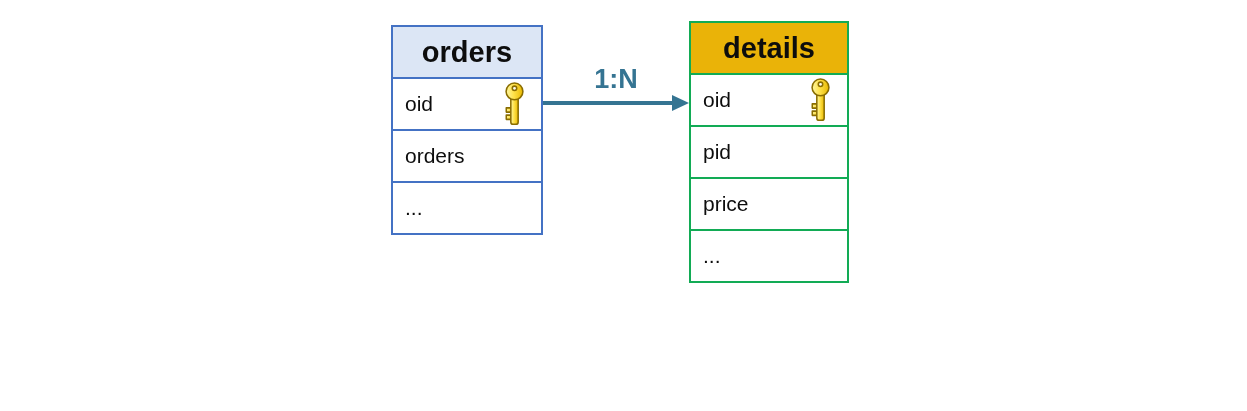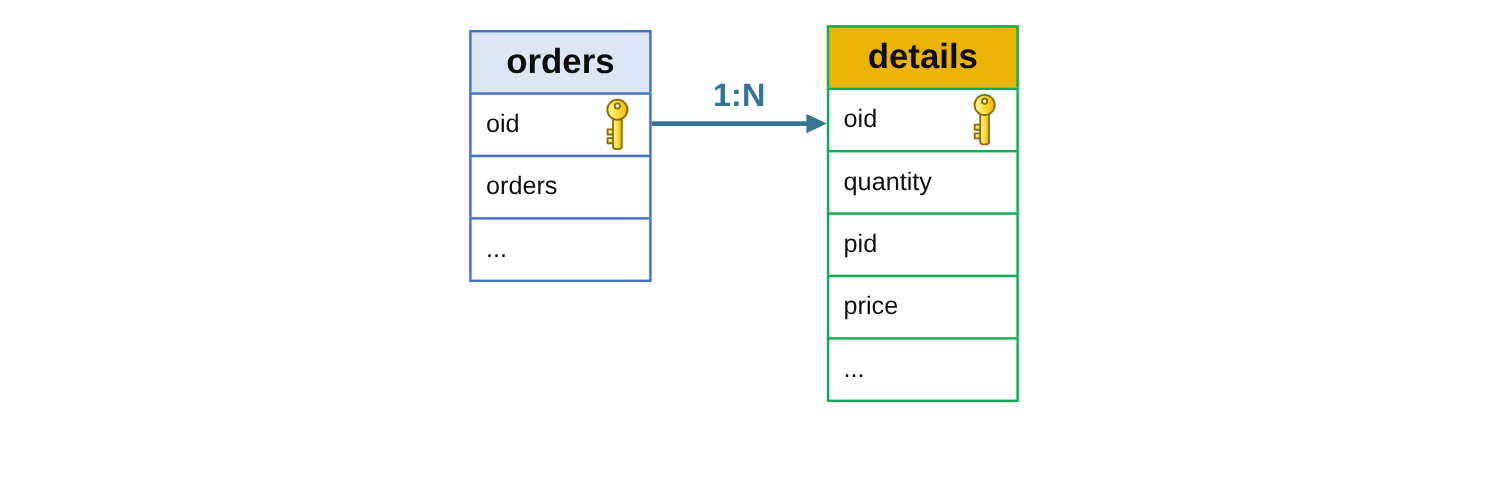--- a/index.html
+++ b/index.html
@@ -99,23 +99,20 @@
             <rect x="6.5" y="27" width="8" height="4.4" fill="url(#goldGrad)"></rect>
             <rect x="6.5" y="34.5" width="8" height="4.4" fill="url(#goldGrad)"></rect>
             <rect x="11.2" y="15" width="7.6" height="29" rx="2.5" fill="url(#goldGrad)"></rect>
             <circle cx="15" cy="10" r="8.7" fill="url(#goldGrad)"></circle>
             <circle cx="15" cy="6.8" r="2.3" fill="#FFFEF0"></circle>
           </g>
         </svg>
       </span>
     </div>
     <div class="cell">
-      <span class="fld">quantity</span>
-    </div>
-    <div class="cell">
       <span class="fld">pid</span>
     </div>
     <div class="cell">
       <span class="fld">price</span>
     </div>
     <div class="cell">
       <span class="fld">...</span>
     </div>
   </div>
 

